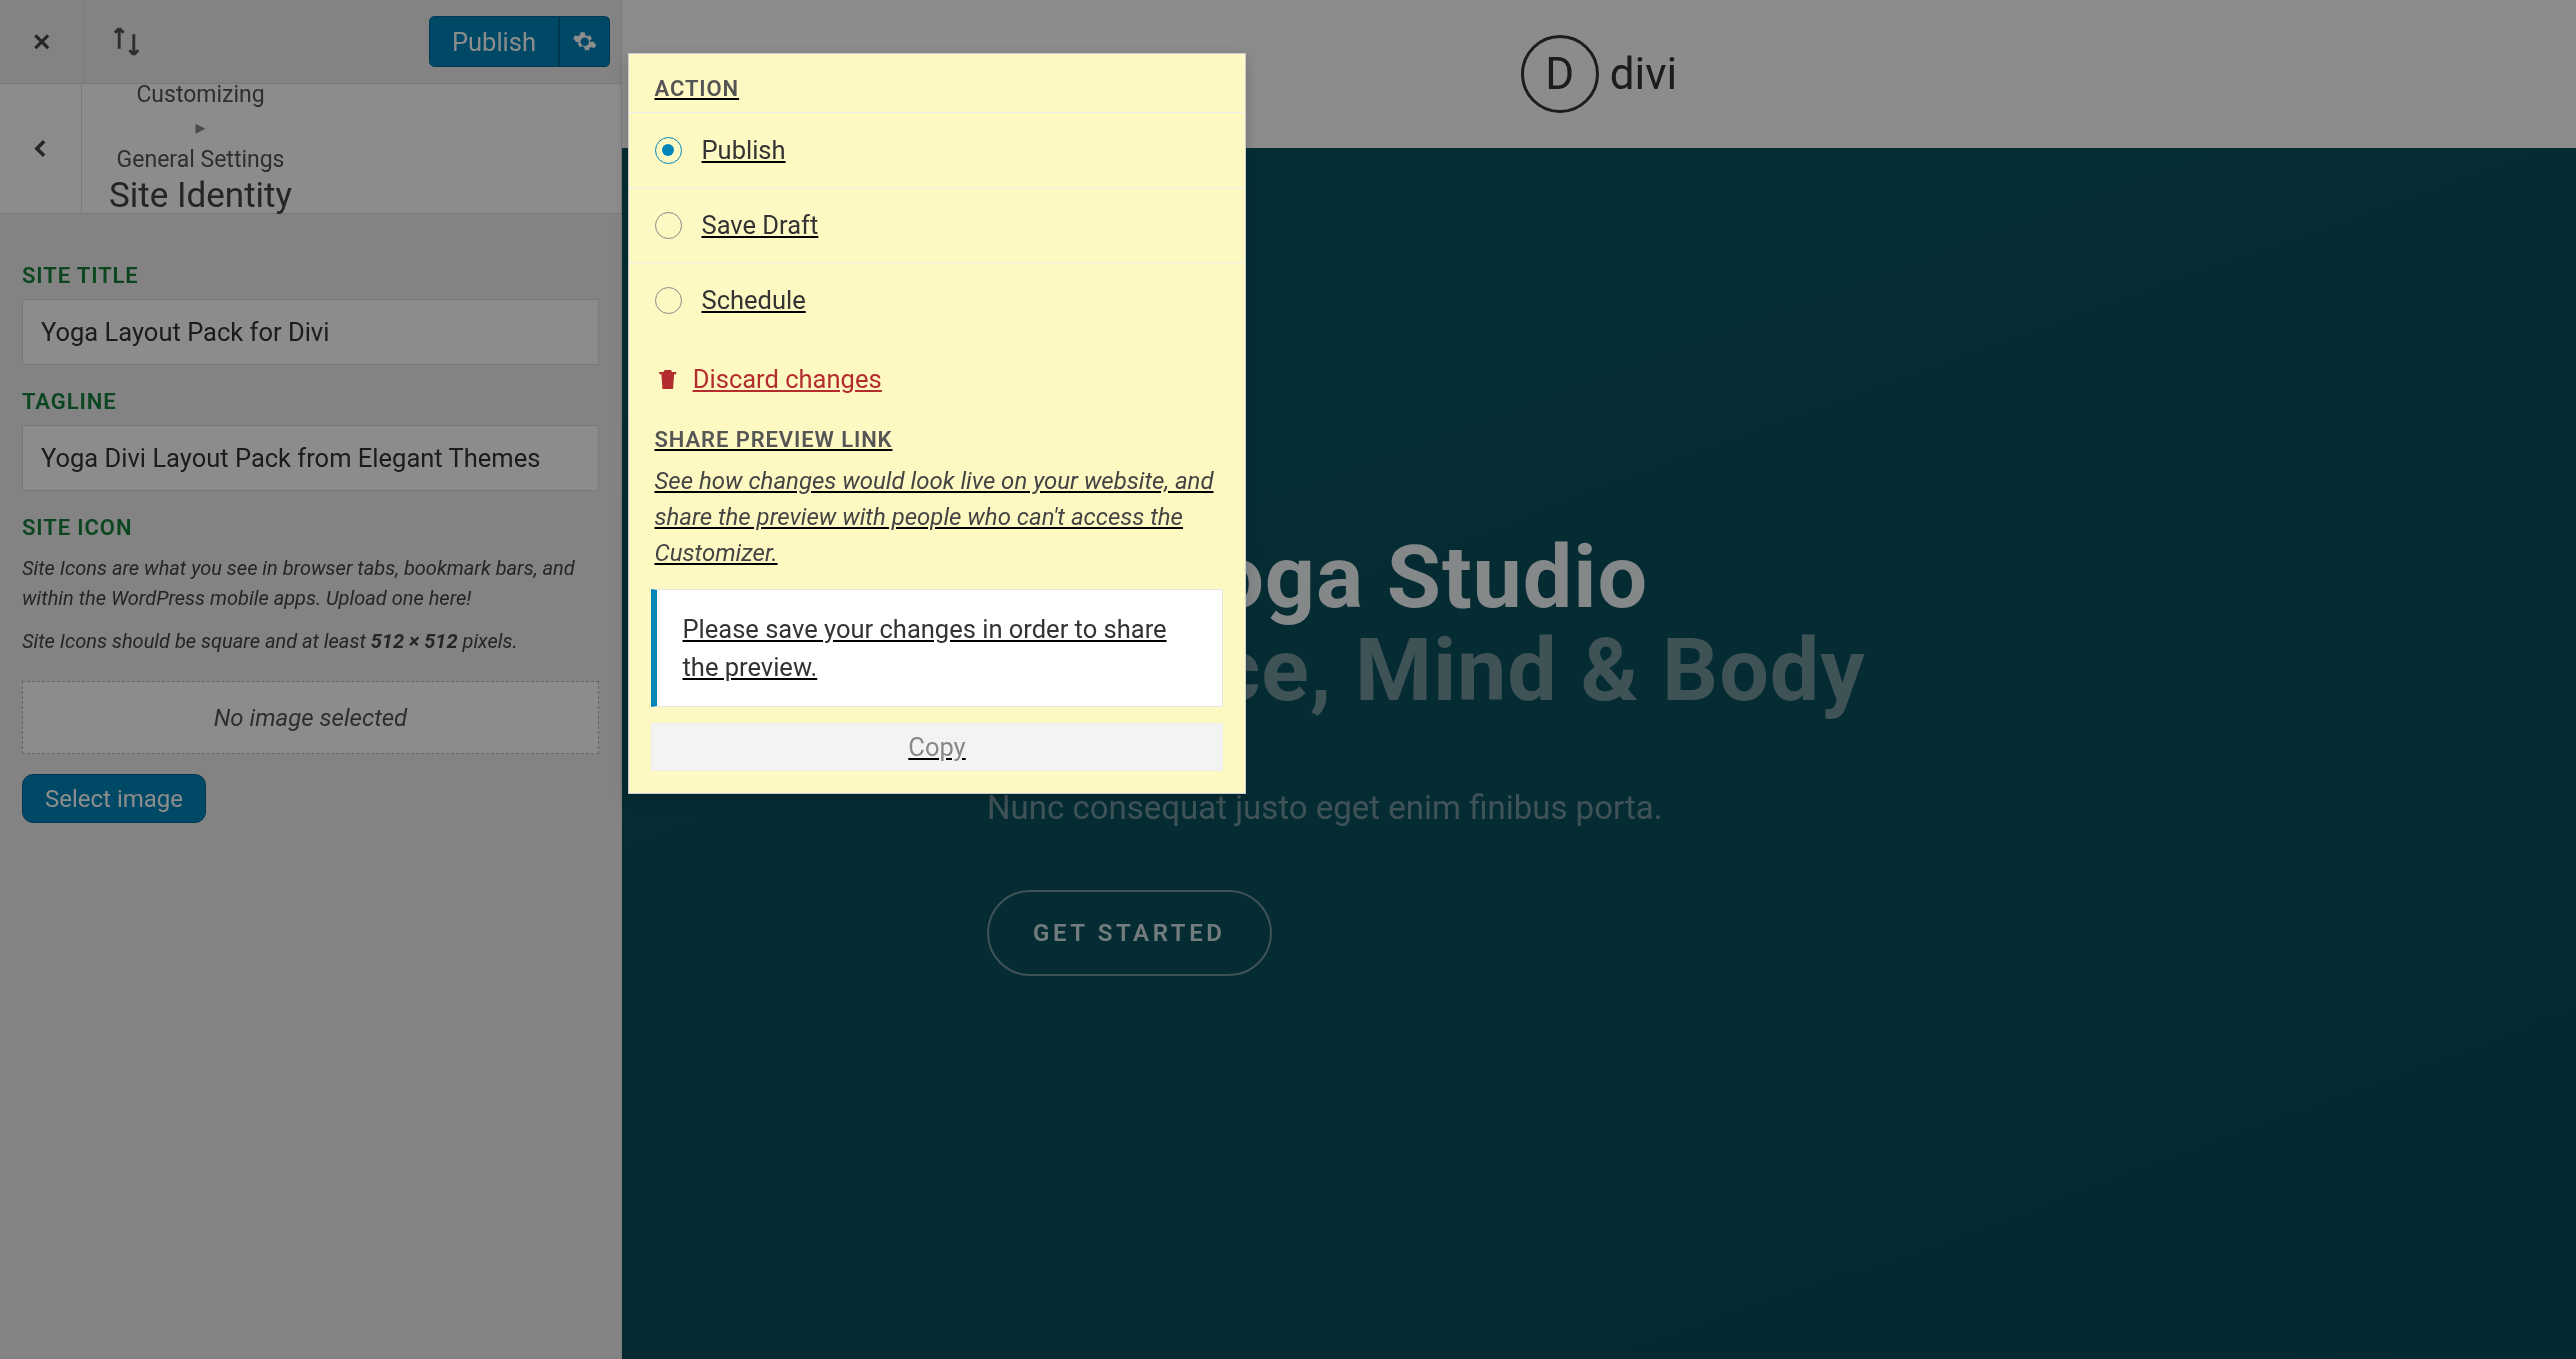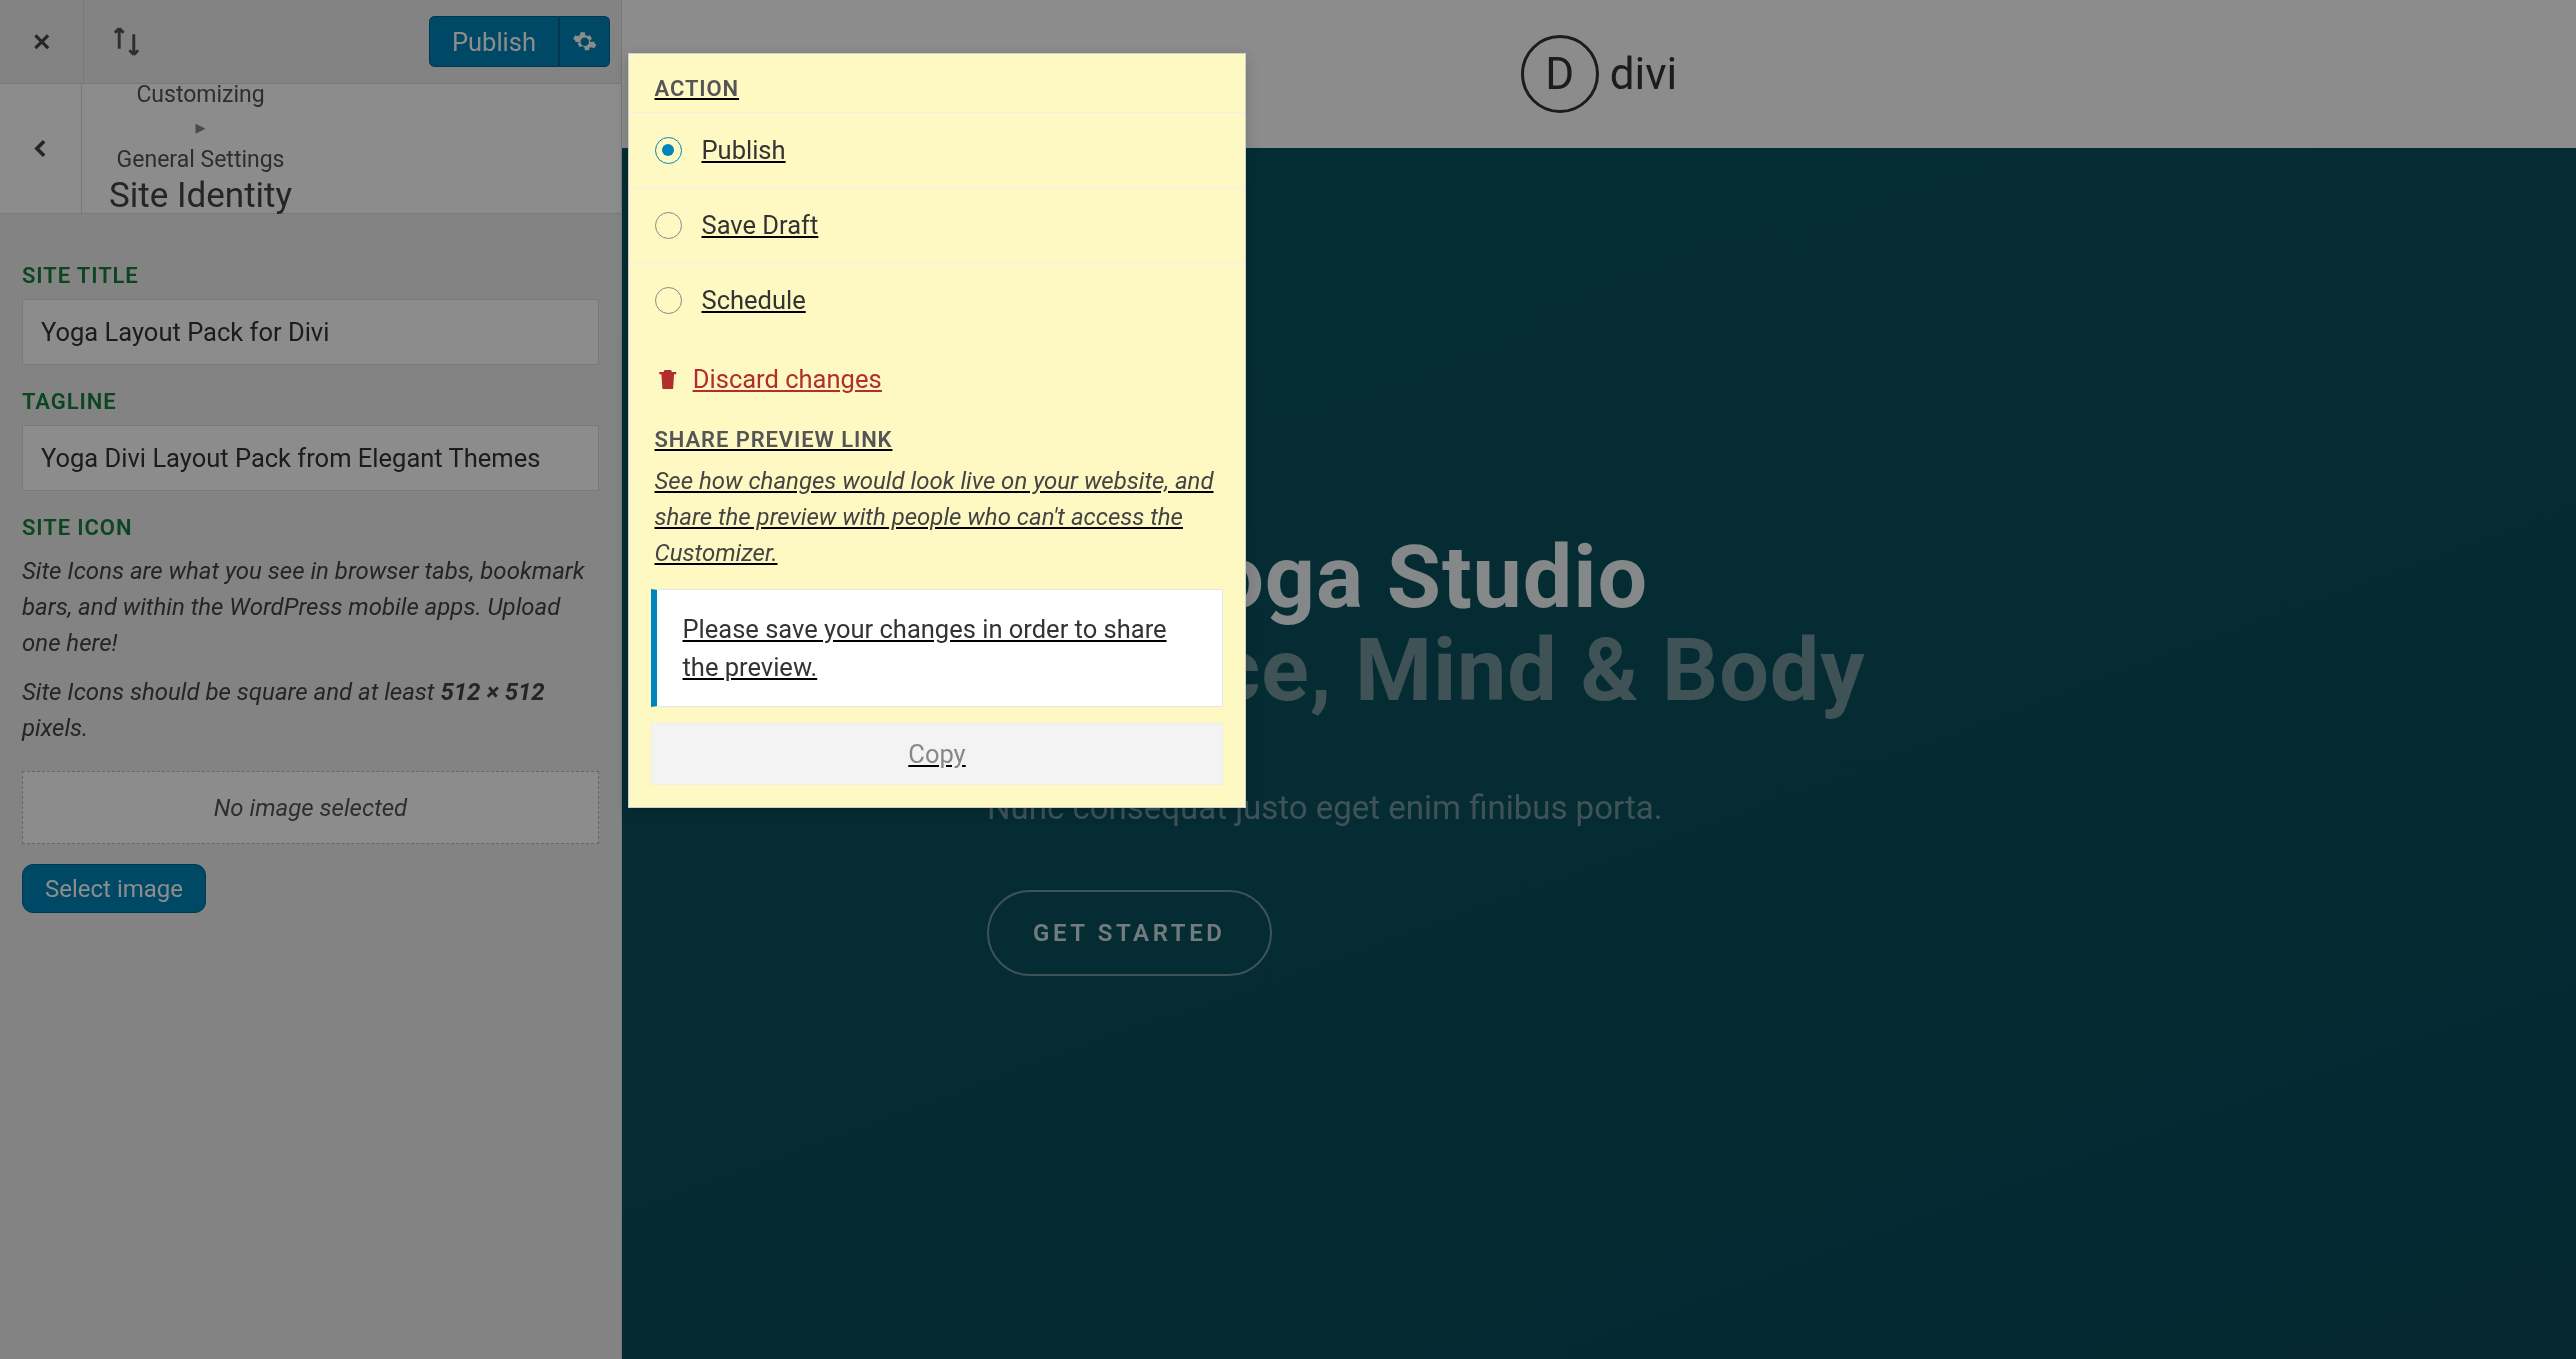--- a/index.html
+++ b/index.html
@@ -137,21 +137,21 @@
       width: 100%;
       height: 66px;
       border: 0.9px solid #ddd;
       background: #fff;
       padding: 0 18px;
       font-size: 25.5px;
       color: #333;
     }
     .help-text {
       font-style: italic;
-      font-size: 24px;
+      font-size: 20px;
       color: #444;
       line-height: 1.5;
       margin-top: 12.8px;
     }
     .help-text strong { font-weight: 700; }
     .image-picker {
       margin-top: 25.5px;
       border: 1.8px dashed #b4b9be;
       background: #fff;
       height: 73px;
@@ -323,21 +323,21 @@
       border-left: 6.4px solid #0085ba;
       background: #fff;
       padding: 20px 25.5px;
       font-size: 25.5px;
       color: #333;
       line-height: 1.5;
     }
     .copy-btn {
       margin: 13px 22px 22px;
       background: #f3f3f3;
-      height: 62px;
+      height: 48px;
       display: flex;
       align-items: center;
       justify-content: center;
       font-size: 25.5px;
       color: #888;
       border: 0.9px solid #eee;
       cursor: not-allowed;
     }
     
     .dim {

